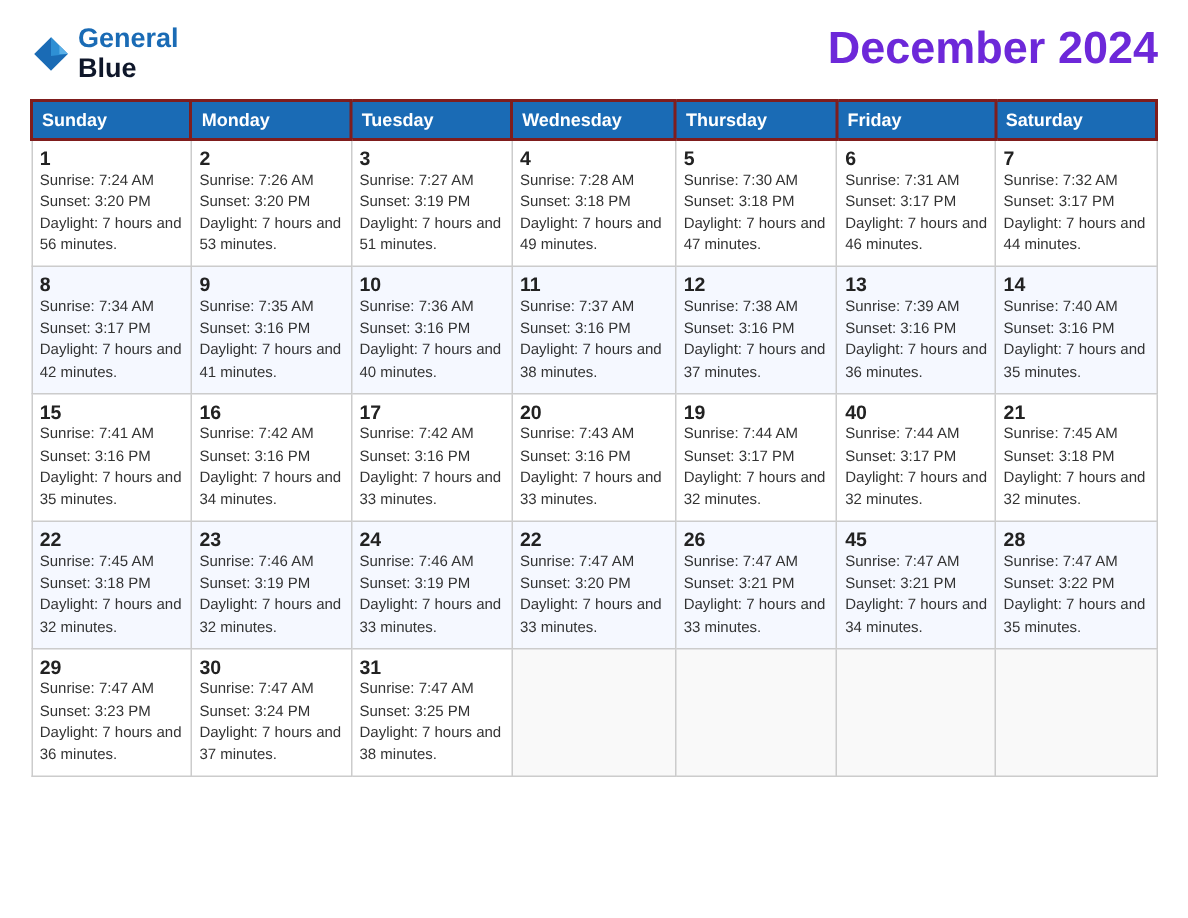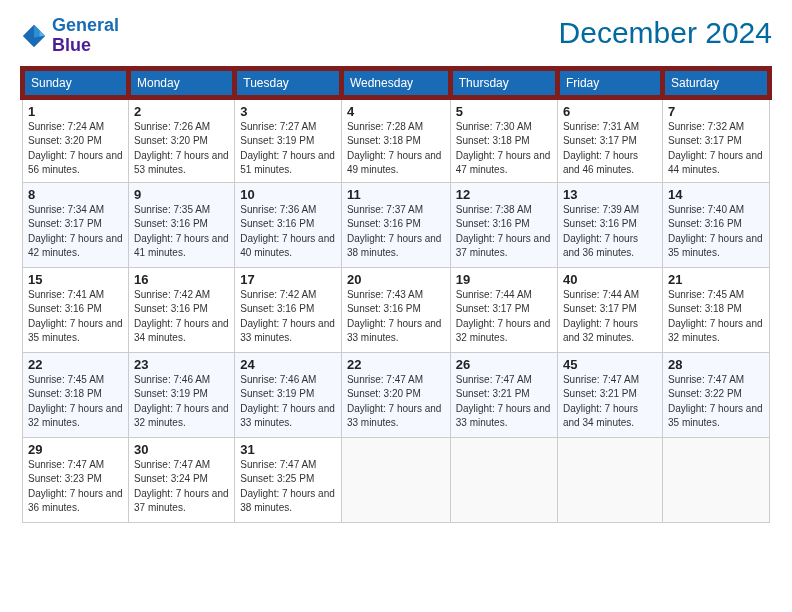--- a/index.html
+++ b/index.html
@@ -38,40 +38,40 @@
     .logo-icon {
       width: 28px;
       height: 28px;
       margin-right: 4px;
     }
     .title-block {
       text-align: right;
     }
     .month-title {
       font-size: 30px;
-      font-weight: normal;
-      color: #0369a1;
+      font-weight: bold;
+      color: #6d28d9;
     }
     .location {
       font-size: 14px;
       color: #444;
     }
     .calendar {
       width: 100%;
       border-collapse: collapse;
       font-size: 10px;
     }
     .calendar thead th {
       background: #1a6bb5;
       color: #fff;
       text-align: left;
       padding: 5px 6px;
       font-size: 12px;
-      font-weight: normal;
-      border: 5px solid #7f1d1d;
+      font-weight: bold;
+      border: 2px solid #7f1d1d;
     }
     .calendar tbody td {
       border: 1px solid #ccc;
       vertical-align: top;
       padding: 4px 5px;
       width: 113px;
       height: 85px;
       background: #fff;
     }
     .calendar tbody tr:nth-child(even) td {
@@ -99,21 +99,21 @@
 <div class="page">
   <div class="header">
     <div class="logo">
       <svg class="logo-icon" viewBox="0 0 40 40">
         <polygon points="20,4 36,20 20,36 4,20" fill="#1a6bb5"></polygon>
         <polygon points="20,4 36,20 20,22" fill="#2e8fd4"></polygon>
         <polygon points="28,12 36,20 28,20" fill="#5ab0e8"></polygon>
       </svg>
       <div class="logo-text">
         <div><span>General</span></div>
-        <div><span style="color:#4c1d95">Blue</span></div>
+        <div><span style="color:#0f172a">Blue</span></div>
       </div>
     </div>
     <div class="title-block">
       <div class="month-title">December 2024</div>
     </div>
   </div>
 
   <table class="calendar">
     <thead>
       <tr>

